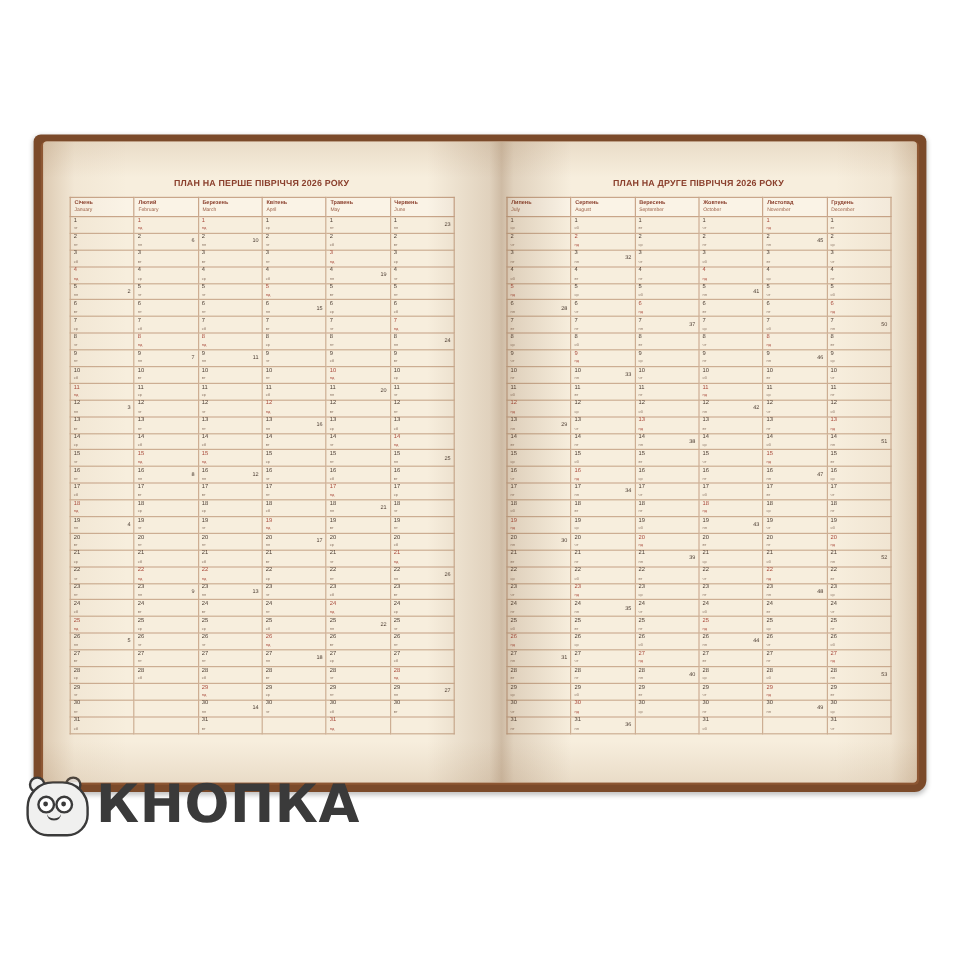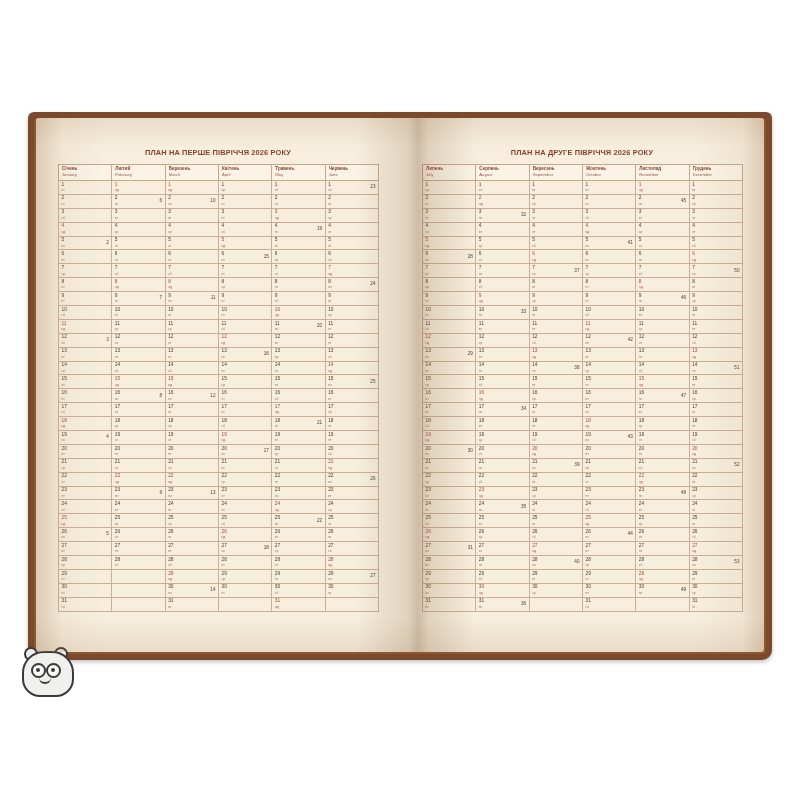--- a/index.html
+++ b/index.html
@@ -2697,15 +2697,16 @@
       <div class="ear r"></div>
       <div class="blob"></div>
       <div class="eye l">
           <i></i>
         </div>
       <div class="eye r">
           <i></i>
         </div>
       <div class="mouth"></div>
     </div>
+    <div class="logo-text">КНОПКА</div>
   </div>
 
 </div>
 
 </body></html>

